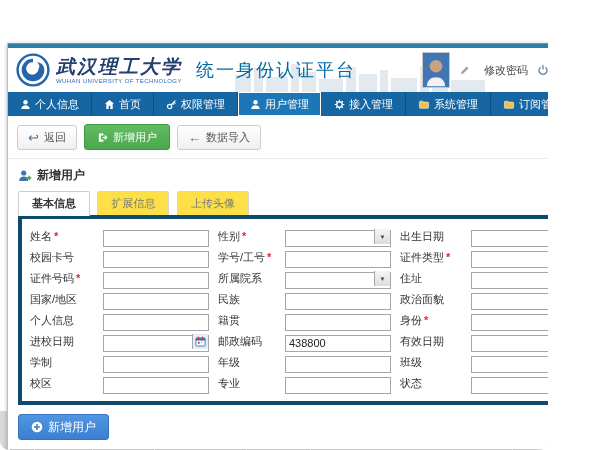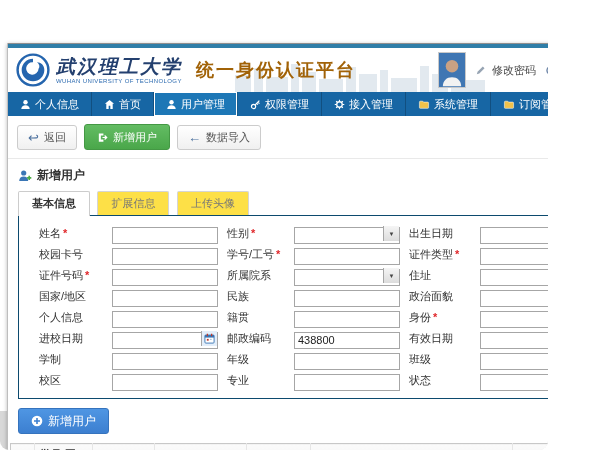--- a/index.html
+++ b/index.html
@@ -10,24 +10,24 @@
         box-shadow:0 1px 4px rgba(0,0,0,.28);}
   .topbar{height:4px;background:#2f7ea8;border-top:1px solid #8f8f8f;}
 
   
   .hdr{position:relative;height:44px;background:#fff;display:flex;align-items:center;padding:0 8px;overflow:hidden;}
   .skyline{position:absolute;right:108px;bottom:0;opacity:.9;}
   .logo{width:34px;height:34px;flex:0 0 auto;margin-right:6px;position:relative;z-index:1;}
   .brand{display:flex;flex-direction:column;line-height:1;position:relative;z-index:1;}
   .brand-cn{font-family:"DejaVu Serif",serif;font-weight:bold;font-style:italic;font-size:19px;color:#24406f;letter-spacing:2px;}
   .brand-en{font-size:6px;color:#2d6bb0;letter-spacing:.4px;margin-top:2px;}
-  .platform{font-size:18px;font-weight:bold;color:#a16207;margin-left:14px;letter-spacing:2px;position:relative;z-index:1;}
+  .platform{font-size:18px;font-weight:normal;color:#0369a1;margin-left:14px;letter-spacing:2px;position:relative;z-index:1;}
   .hdr-right{margin-left:auto;display:flex;align-items:center;gap:9px;position:relative;z-index:1;}
   .avatar{width:26px;height:34px;border:1px solid #c9c9c9;background:#3f76b3;display:block;}
-  .hdr-link{display:flex;align-items:center;gap:6px;font-size:11px;color:#4a4a4a;cursor:pointer;}
+  .hdr-link{display:flex;align-items:center;gap:14px;font-size:11px;color:#4a4a4a;cursor:pointer;}
 
   
   .nav{height:24px;background:#1766a4;display:flex;align-items:stretch;}
   .nav-tab{display:flex;align-items:center;gap:4px;padding:0 12px;font-size:11px;color:#fff;cursor:pointer;
            border-right:1px solid rgba(0,0,0,.22);}
   .nav-tab.active{background:#1d77b6;box-shadow:inset 0 0 0 1px #fff;}
   .nicon{display:flex;align-items:center;}
 
   
   .toolbar{padding:8px 9px;border-bottom:1px solid #e9e9e9;display:flex;gap:7px;align-items:center;}
@@ -41,21 +41,21 @@
   .section-head{padding:8px 10px 5px;display:flex;align-items:center;gap:5px;}
   .section-title{font-size:12px;font-weight:bold;color:#333;}
 
   
   .tabs{margin:2px 10px 0;position:relative;z-index:2;}
   .tab{display:inline-block;padding:4px 13px 4px;font-size:11px;border:1px solid #d5d5d5;border-bottom:none;
        background:#fde047;color:#777;margin-right:3px;border-radius:2px 2px 0 0;cursor:pointer;}
   .tab.active{background:#fff;color:#333;font-weight:bold;border-color:#ccc;padding-bottom:5px;margin-bottom:-1px;}
 
   
-  .panel{border:1px solid #0c4a6e;margin:0 10px;padding:9px 20px;background:#fff;position:relative;z-index:1;}
+  .panel{border:4px solid #0c4a6e;margin:0 10px;padding:9px 8px;background:#fff;position:relative;z-index:1;}
   .form-grid{display:grid;grid-template-columns:64px 106px 58px 106px 62px 106px;column-gap:9px;row-gap:4px;align-items:center;}
   .flabel{font-size:11px;color:#333;white-space:nowrap;}
   .req{color:#e0262a;font-style:normal;font-weight:bold;margin-left:2px;}
   .fctrl{position:relative;display:block;height:17px;}
   .tinput{width:100%;height:17px;border:1px solid #a6a6a6;font:11px "Liberation Sans",sans-serif;
           padding:0 3px;box-sizing:border-box;background:#fff;color:#222;}
   .suffix-btn{position:absolute;right:1px;top:1px;bottom:1px;width:15px;display:flex;align-items:center;
               justify-content:center;cursor:pointer;}
   .ddb{background:linear-gradient(#f5f5f5,#dcdcdc);border-left:1px solid #a6a6a6;font-size:6px;color:#444;}
   .calb{background:#e3eefa;border-left:1px solid #a6a6a6;}
@@ -141,37 +141,37 @@
           <span>个人信息</span>
         </div>
         <div class="nav-tab">
           <span class="nicon">
             <svg width="11" height="11" viewBox="0 0 12 12">
               <path d="M6 1L1 5.3h1.5V11h2.6V7.4h1.8V11h2.6V5.3H11z" fill="#fff"></path>
             </svg>
           </span>
           <span>首页</span>
         </div>
+        <div class="nav-tab">
+          <span class="nicon">
+            <svg width="11" height="11" viewBox="0 0 12 12">
+              <circle cx="3.9" cy="8.1" r="2.3" fill="none" stroke="#fff" stroke-width="1.3"></circle>
+              <path d="M5.6 6.4l4.6-4.6M8.6 3.4l1.7 1.7M7.2 4.8l1.4 1.4" stroke="#fff" stroke-width="1.3" fill="none"></path>
+            </svg>
+          </span>
+          <span>权限管理</span>
+        </div>
         <div class="nav-tab active">
           <span class="nicon">
             <svg width="11" height="11" viewBox="0 0 12 12">
               <circle cx="6" cy="3.6" r="2.4" fill="#fff"></circle>
               <path d="M1.4 11c0-2.6 2.1-4.1 4.6-4.1s4.6 1.5 4.6 4.1z" fill="#fff"></path>
             </svg>
           </span>
           <span>用户管理</span>
-        </div>
-        <div class="nav-tab">
-          <span class="nicon">
-            <svg width="11" height="11" viewBox="0 0 12 12">
-              <circle cx="3.9" cy="8.1" r="2.3" fill="none" stroke="#fff" stroke-width="1.3"></circle>
-              <path d="M5.6 6.4l4.6-4.6M8.6 3.4l1.7 1.7M7.2 4.8l1.4 1.4" stroke="#fff" stroke-width="1.3" fill="none"></path>
-            </svg>
-          </span>
-          <span>权限管理</span>
         </div>
         <div class="nav-tab">
           <span class="nicon">
             <svg width="11" height="11" viewBox="0 0 12 12">
               <circle cx="6" cy="6" r="3" fill="none" stroke="#fff" stroke-width="1.4"></circle>
               <g stroke="#fff" stroke-width="1.2">
                 <path d="M6 .8v2M6 9.2v2M.8 6h2M9.2 6h2M2.3 2.3l1.4 1.4M8.3 8.3l1.4 1.4M9.7 2.3L8.3 3.7M3.7 8.3L2.3 9.7"></path>
               </g>
             </svg>
           </span>

